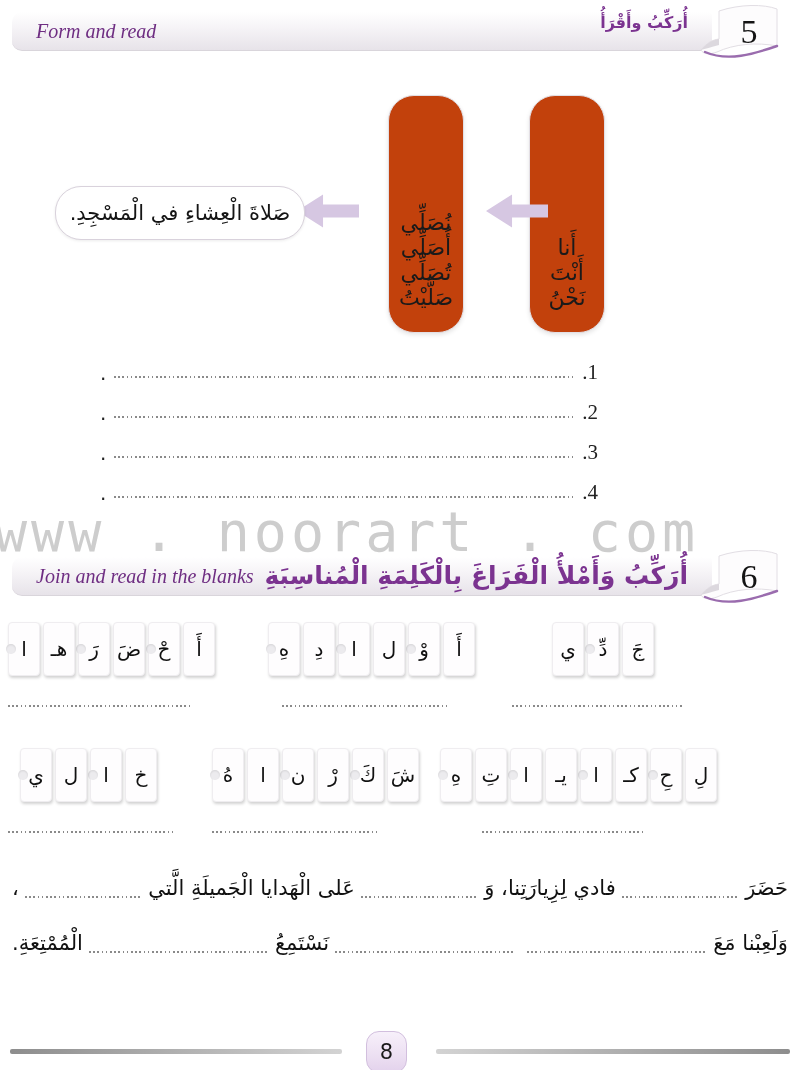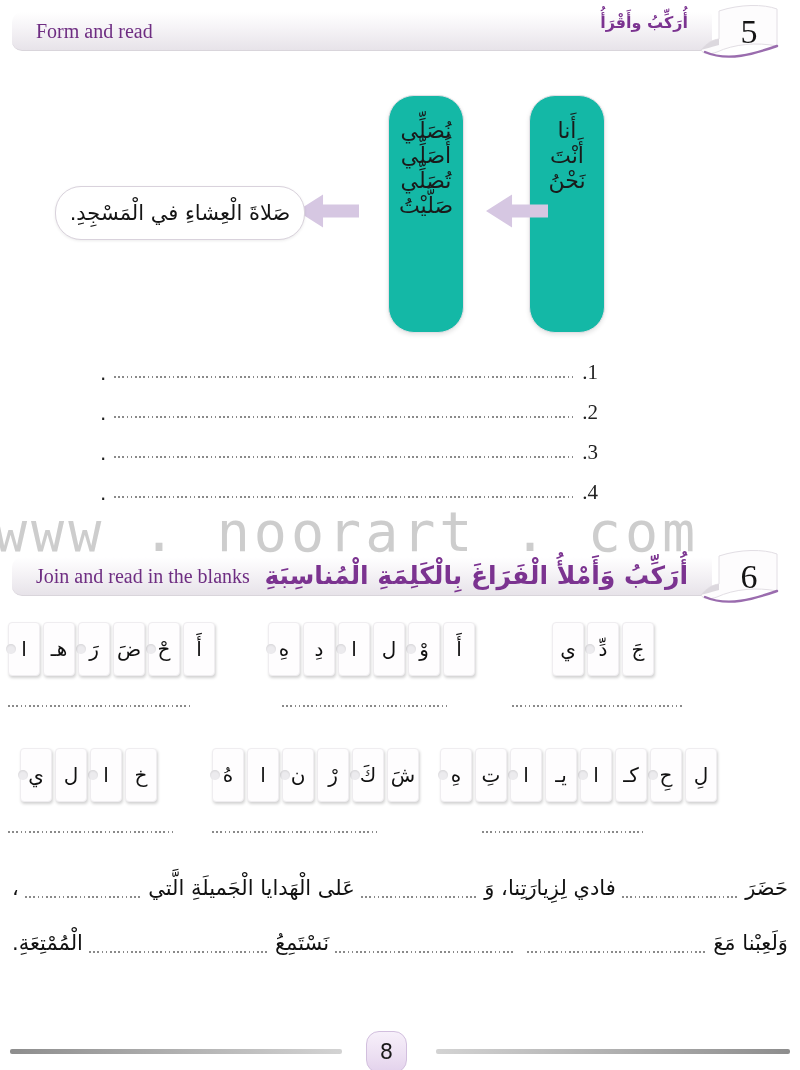--- a/index.html
+++ b/index.html
@@ -6,29 +6,29 @@
   .page{position:relative;width:800px;height:1070px;background:#ffffff;overflow:hidden;
         font-family:"DejaVu Sans",sans-serif;}
 
   
   .header{position:absolute;left:0;width:800px;height:62px;}
   .hbar{position:absolute;left:12px;top:12px;width:700px;height:38px;
         border-radius:10px 4px 6px 10px;
         background:linear-gradient(180deg,#ffffff 0%,#f6f4f7 40%,#e7e3e9 100%);
         border-bottom:1px solid #d9d5db;}
   .title-en{position:absolute;left:36px;top:20px;font-family:"Liberation Serif",serif;
-            font-size:20px;color:#6e2d82;}
+            font-size:20px;color:#6e2d82;font-style:italic;}
   .title-ar{position:absolute;right:112px;top:13px;direction:rtl;font-size:16px;
             font-weight:bold;color:#7b3390;white-space:nowrap;}
   .badge-svg{position:absolute;right:18px;top:1px;}
 
   
-  .vbox{position:absolute;width:76px;height:238px;background:#14b8a6;border:1px solid #e3dfe5;
+  .vbox{position:absolute;width:76px;height:238px;background:#c2410c;border:1px solid #e3dfe5;
         border-radius:26px;box-shadow:0 2px 4px rgba(0,0,0,.10);
-        display:flex;flex-direction:column;justify-content:flex-start;align-items:center;
+        display:flex;flex-direction:column;justify-content:flex-end;align-items:center;
         padding:22px 0;box-sizing:border-box;direction:rtl;font-size:22px;color:#1a1a1a;}
   .box-pronouns{left:529px;top:95px;}
   .box-verbs{left:388px;top:95px;}
   .arrow{position:absolute;width:62px;height:36px;background:#d6c7e2;
          clip-path:polygon(0% 50%,42% 4%,42% 32%,100% 32%,100% 68%,42% 68%,42% 96%);}
   .arrow-a{left:486px;top:193px;}
   .arrow-b{left:297px;top:193px;}
   .bubble{position:absolute;left:55px;top:186px;width:248px;height:52px;background:#fff;
           border:1px solid #d9d2dc;border-radius:26px;box-shadow:0 1px 3px rgba(0,0,0,.08);
           display:flex;align-items:center;justify-content:center;direction:rtl;

